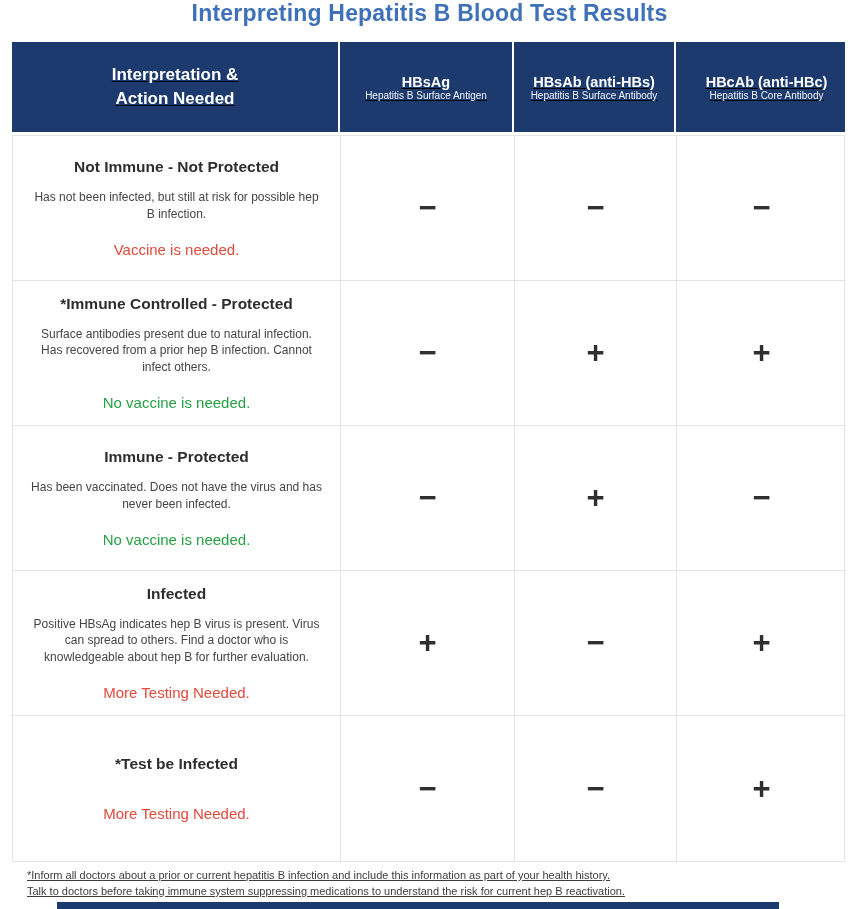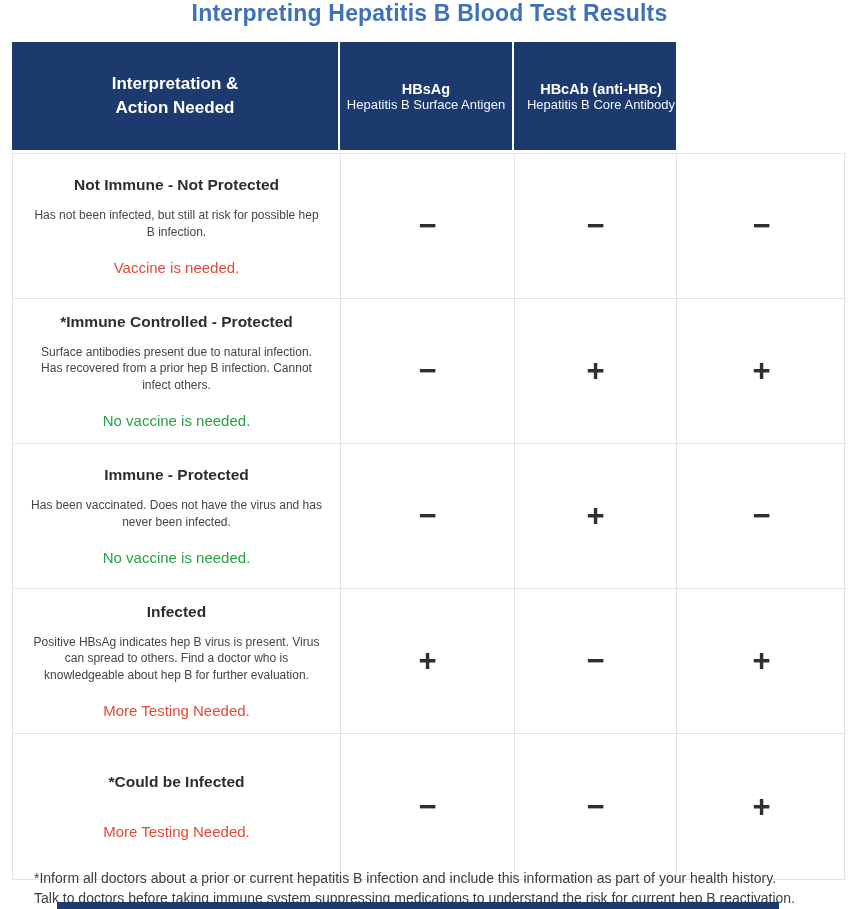--- a/index.html
+++ b/index.html
@@ -28,39 +28,39 @@
   }
   .hep-table {
     position: absolute;
     left: 12px; top: 42px;
     width: 833px;
   }
   .header-row, .body-grid {
     display: grid;
     grid-template-columns: 328px 174px 162px 169px;
   }
-  .header-row { height: 108px; }
+  .header-row { height: 90px; text-decoration: underline; }
   .header-cell {
     background: var(--navy);
     color: #ffffff;
     display: flex;
     flex-direction: column;
     align-items: center;
     justify-content: center;
     text-align: center;
     border-right: 2px solid #ffffff;
   }
   .header-cell:last-child { border-right: none; padding-left: 12px; }
   .h-interp {
     font-size: 17px;
     font-weight: bold;
     line-height: 1.4;
   }
   .test-abbr { font-size: 14.5px; font-weight: bold; margin-bottom: 0; }
-  .test-full { font-size: 13px; font-weight: normal; color: #f2f5fa; }
+  .test-full { font-size: 10px; font-weight: normal; color: #f2f5fa; }
   .body-grid {
     margin-top: 3px;
     border: 1px solid var(--border);
     grid-auto-rows: 145px;
   }
   .cell {
     border-right: 1px solid var(--border);
     border-bottom: 1px solid var(--border);
   }
   .cell.last-col { border-right: none; }
@@ -91,24 +91,25 @@
   .result-cell {
     display: flex;
     align-items: center;
     justify-content: center;
     font-size: 31px;
     font-weight: bold;
     color: #2f2f2f;
   }
   .footnotes {
     position: absolute;
-    left: 34px; top: 868px;
-    font-size: 14px;
+    left: 27px; top: 868px;
+    font-size: 11px;
     color: #3d3d3d;
     line-height: 1.45;
+    text-decoration: underline;
   }
   .bottom-bar {
     position: absolute;
     left: 57px; bottom: 0;
     width: 722px; height: 7px;
     background: var(--navy);
   }
 </style>
 </head>
 <body>
@@ -117,20 +118,24 @@
 
 <div class="hep-table">
 
   <div class="header-row">
     <div class="header-cell h-interp">
       <div>Interpretation &amp;<br>Action Needed</div>
     </div>
     <div class="header-cell">
       <div class="test-abbr">HBsAg</div>
       <div class="test-full">Hepatitis B Surface Antigen</div>
+    </div>
+    <div class="header-cell">
+      <div class="test-abbr">HBsAb (anti-HBs)</div>
+      <div class="test-full">Hepatitis B Surface Antibody</div>
     </div>
     <div class="header-cell">
       <div class="test-abbr">HBcAb (anti-HBc)</div>
       <div class="test-full">Hepatitis B Core Antibody</div>
     </div>
   </div>
 
   <div class="body-grid">
 
     <div class="cell interp-cell">
@@ -163,21 +168,21 @@
     <div class="cell interp-cell">
       <div class="row-title">Infected</div>
       <div class="row-desc">Positive HBsAg indicates hep B virus is present. Virus can spread to others. Find a doctor who is knowledgeable about hep B for further evaluation.</div>
       <div class="row-action action-red">More Testing Needed.</div>
     </div>
     <div class="cell result-cell">+</div>
     <div class="cell result-cell">−</div>
     <div class="cell result-cell last-col">+</div>
 
     <div class="cell interp-cell last-row">
-      <div class="row-title">*Could be Infected</div>
+      <div class="row-title">*Test be Infected</div>
       <div class="row-action action-red">More Testing Needed.</div>
     </div>
     <div class="cell result-cell last-row">−</div>
     <div class="cell result-cell last-row">−</div>
     <div class="cell result-cell last-col last-row">+</div>
 
   </div>
 </div>
 
 <div class="footnotes">

